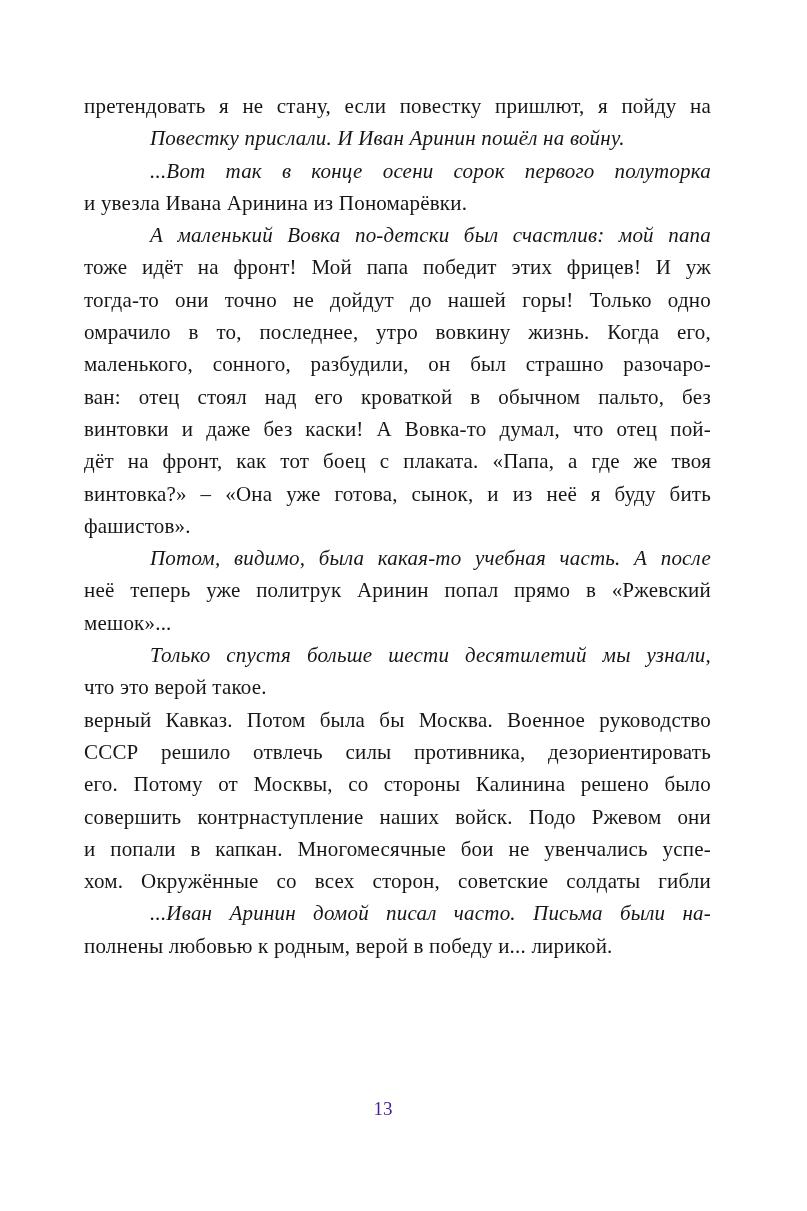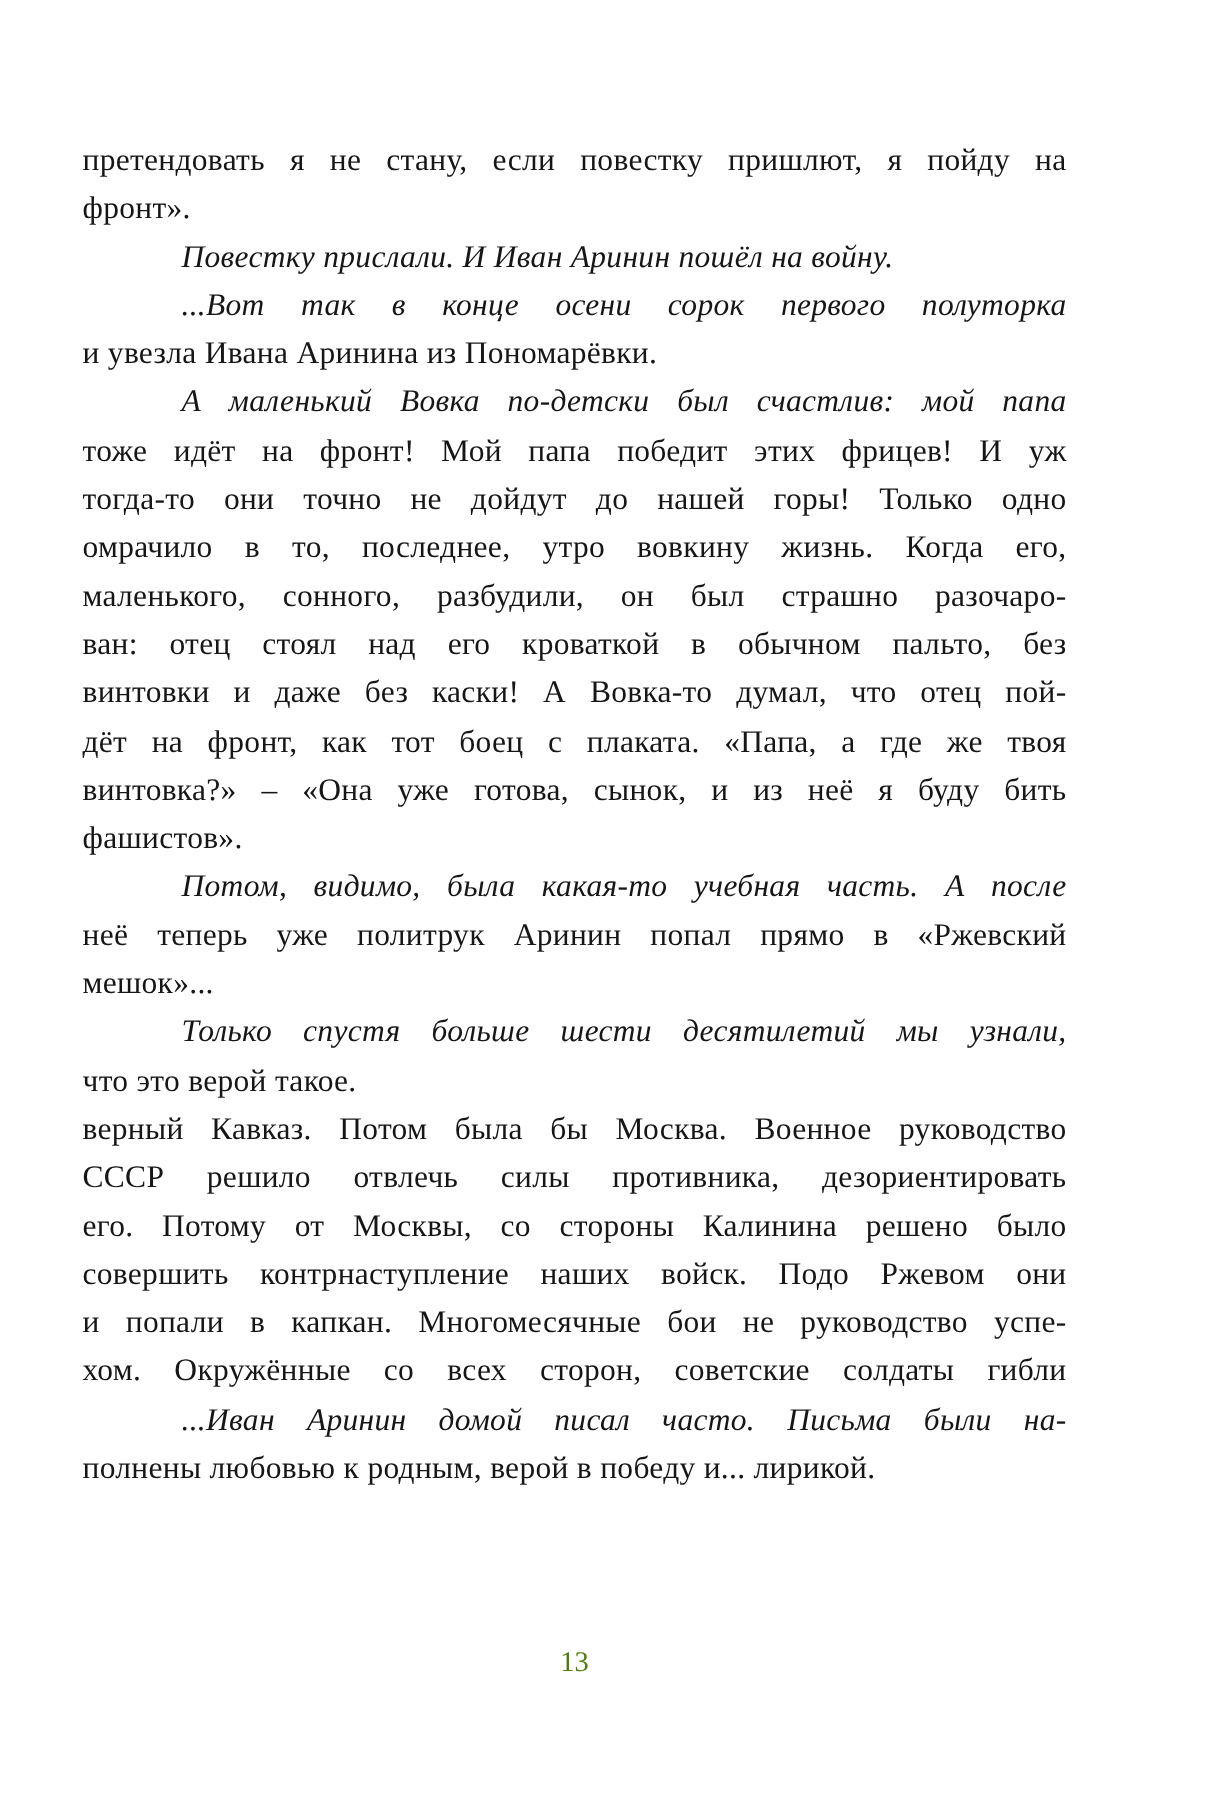--- a/index.html
+++ b/index.html
@@ -30,46 +30,46 @@
     letter-spacing: 0.2px;
   }
   .paragraph {
     margin: 0;
     padding: 0;
   }
   .line {
     text-align: justify;
     text-align-last: justify;
     white-space: normal;
+    margin-left: 29px;
   }
   .line.last {
     text-align-last: left;
   }
   .paragraph.indent .line.first {
     text-indent: 66px;
     font-style: italic;
   }
   .page-number {
     position: absolute;
     left: 55px;
     top: 1098px;
     width: 656px;
     text-align: center;
     font-size: 19px;
-    color: #4d7c0f;
+    color: #4c1d95;
   }
 </style>
 </head>
 <body>
 
 <div class="page">
   <div class="text-block">
       <div class="paragraph">
         <div class="line first">претендовать я не стану, если повестку пришлют, я пойду на</div>
-        <div class="line last">фронт».</div>
       </div>
       <div class="paragraph indent">
         <div class="line first last">Повестку прислали. И Иван Аринин пошёл на войну.</div>
       </div>
       <div class="paragraph indent">
         <div class="line first">...Вот так в конце осени сорок первого полуторка</div>
         <div class="line last">и увезла Ивана Аринина из Пономарёвки.</div>
       </div>
       <div class="paragraph indent">
         <div class="line first">А маленький Вовка по-детски был счастлив: мой папа</div>
@@ -90,21 +90,21 @@
       </div>
       <div class="paragraph indent">
         <div class="line first">Только спустя больше шести десятилетий мы узнали,</div>
         <div class="line last">что это верой такое.</div>
       </div>
       <div class="paragraph indent">
         <div class="line">верный Кавказ. Потом была бы Москва. Военное руководство</div>
         <div class="line">СССР решило отвлечь силы противника, дезориентировать</div>
         <div class="line">его. Потому от Москвы, со стороны Калинина решено было</div>
         <div class="line">совершить контрнаступление наших войск. Подо Ржевом они</div>
-        <div class="line">и попали в капкан. Многомесячные бои не руководство успе-</div>
+        <div class="line">и попали в капкан. Многомесячные бои не увенчались успе-</div>
         <div class="line">хом. Окружённые со всех сторон, советские солдаты гибли</div>
       </div>
       <div class="paragraph indent">
         <div class="line first">...Иван Аринин домой писал часто. Письма были на-</div>
         <div class="line last">полнены любовью к родным, верой в победу и... лирикой.</div>
       </div>
     </div>
   <div class="page-number">13</div>
 </div>
 

